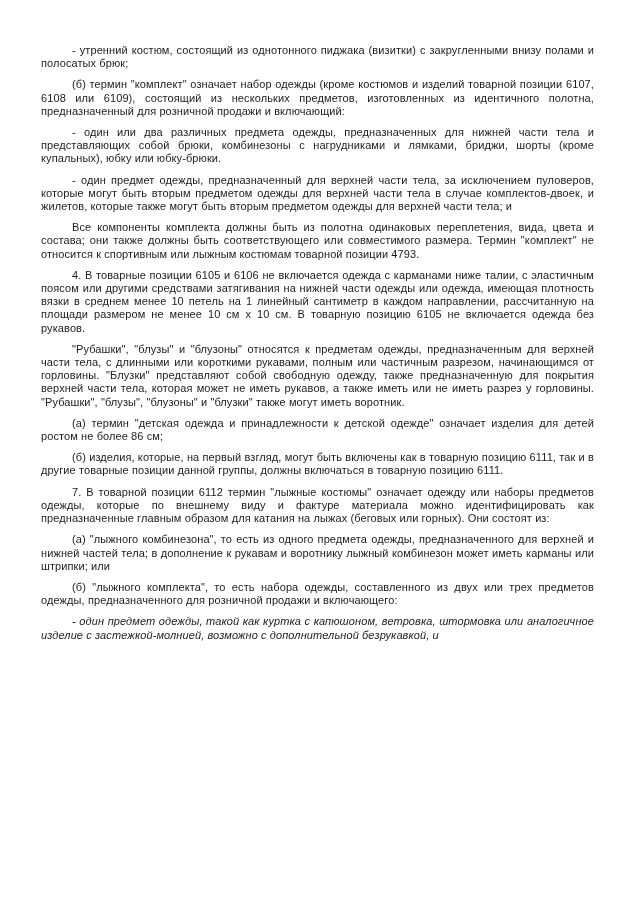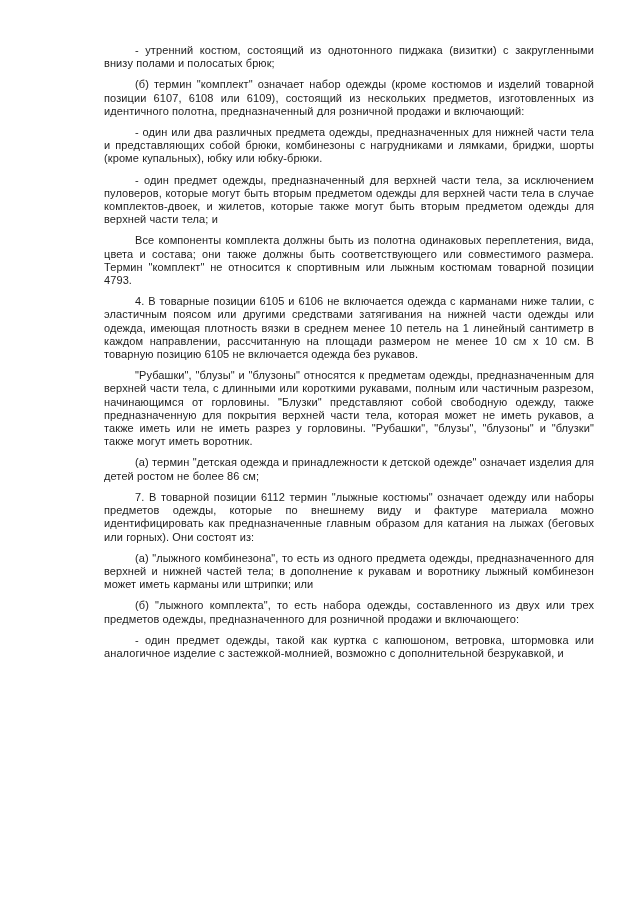--- a/index.html
+++ b/index.html
@@ -10,46 +10,48 @@
     body {
       width: 640px;
       height: 905px;
       font-family: "Liberation Sans", sans-serif;
     }
     .page {
       box-sizing: border-box;
       width: 640px;
       height: 905px;
       background: #ffffff;
-      padding: 44px 46px 0 104px;
+      padding: 44px 46px 0 41px;
       overflow: hidden;
     }
     .page p {
       margin: 0 0 8px 0;
       font-size: 11px;
       line-height: 13.2px;
       font-weight: 400;
       color: #1c1c1c;
       text-align: justify;
       text-indent: 31px;
       letter-spacing: 0.1px;
     }
     .page p:last-child {
       margin-bottom: 0;
+      font-style: italic;
     }
   </style>
 </head>
 <body>
 
 <div class="page">
   <p>- утренний костюм, состоящий из однотонного пиджака (визитки) с закругленными внизу полами и полосатых брюк;</p>
   <p>(б) термин "комплект" означает набор одежды (кроме костюмов и изделий товарной позиции 6107, 6108 или 6109), состоящий из нескольких предметов, изготовленных из идентичного полотна, предназначенный для розничной продажи и включающий:</p>
   <p>- один или два различных предмета одежды, предназначенных для нижней части тела и представляющих собой брюки, комбинезоны с нагрудниками и лямками, бриджи, шорты (кроме купальных), юбку или юбку-брюки.</p>
   <p>- один предмет одежды, предназначенный для верхней части тела, за исключением пуловеров, которые могут быть вторым предметом одежды для верхней части тела в случае комплектов-двоек, и жилетов, которые также могут быть вторым предметом одежды для верхней части тела; и</p>
   <p>Все компоненты комплекта должны быть из полотна одинаковых переплетения, вида, цвета и состава; они также должны быть соответствующего или совместимого размера. Термин "комплект" не относится к спортивным или лыжным костюмам товарной позиции 4793.</p>
   <p>4. В товарные позиции 6105 и 6106 не включается одежда с карманами ниже талии, с эластичным поясом или другими средствами затягивания на нижней части одежды или одежда, имеющая плотность вязки в среднем менее 10 петель на 1 линейный сантиметр в каждом направлении, рассчитанную на площади размером не менее 10 см x 10 см. В товарную позицию 6105 не включается одежда без рукавов.</p>
   <p>"Рубашки", "блузы" и "блузоны" относятся к предметам одежды, предназначенным для верхней части тела, с длинными или короткими рукавами, полным или частичным разрезом, начинающимся от горловины. "Блузки" представляют собой свободную одежду, также предназначенную для покрытия верхней части тела, которая может не иметь рукавов, а также иметь или не иметь разрез у горловины. "Рубашки", "блузы", "блузоны" и "блузки" также могут иметь воротник.</p>
   <p>(а) термин "детская одежда и принадлежности к детской одежде" означает изделия для детей ростом не более 86 см;</p>
+  <p>(б) изделия, которые, на первый взгляд, могут быть включены как в товарную позицию 6111, так и в другие товарные позиции данной группы, должны включаться в товарную позицию 6111.</p>
   <p>7. В товарной позиции 6112 термин "лыжные костюмы" означает одежду или наборы предметов одежды, которые по внешнему виду и фактуре материала можно идентифицировать как предназначенные главным образом для катания на лыжах (беговых или горных). Они состоят из:</p>
   <p>(а) "лыжного комбинезона", то есть из одного предмета одежды, предназначенного для верхней и нижней частей тела; в дополнение к рукавам и воротнику лыжный комбинезон может иметь карманы или штрипки; или</p>
   <p>(б) "лыжного комплекта", то есть набора одежды, составленного из двух или трех предметов одежды, предназначенного для розничной продажи и включающего:</p>
   <p>- один предмет одежды, такой как куртка с капюшоном, ветровка, штормовка или аналогичное изделие с застежкой-молнией, возможно с дополнительной безрукавкой, и</p>
 </div>
 
 </body></html>

